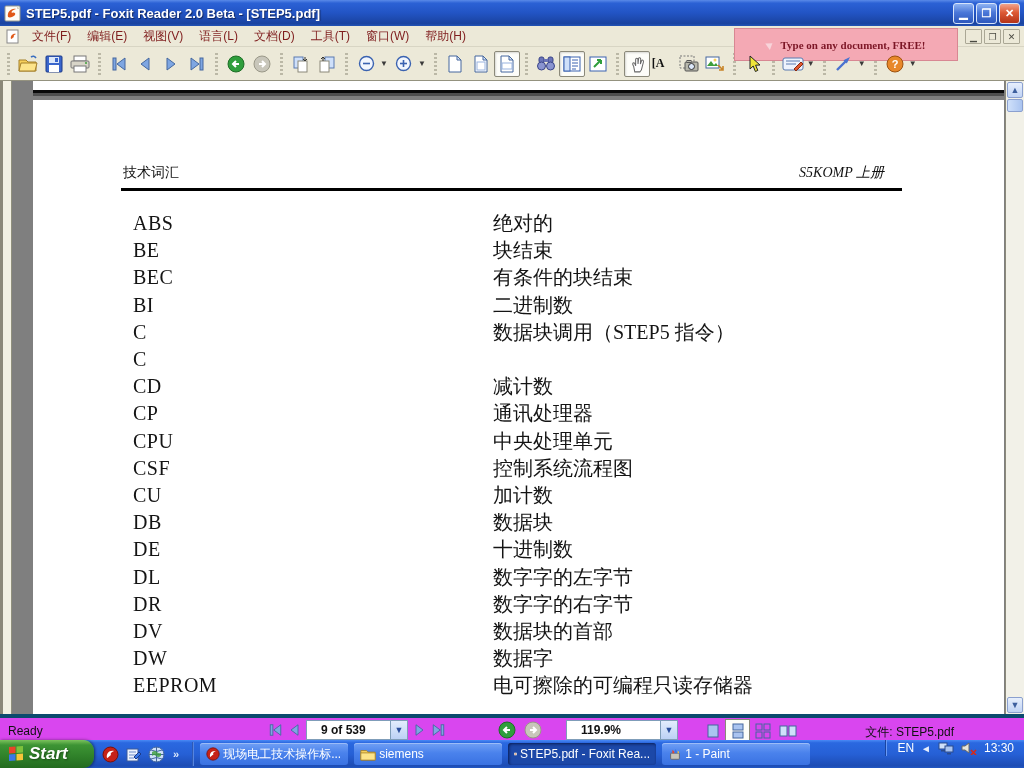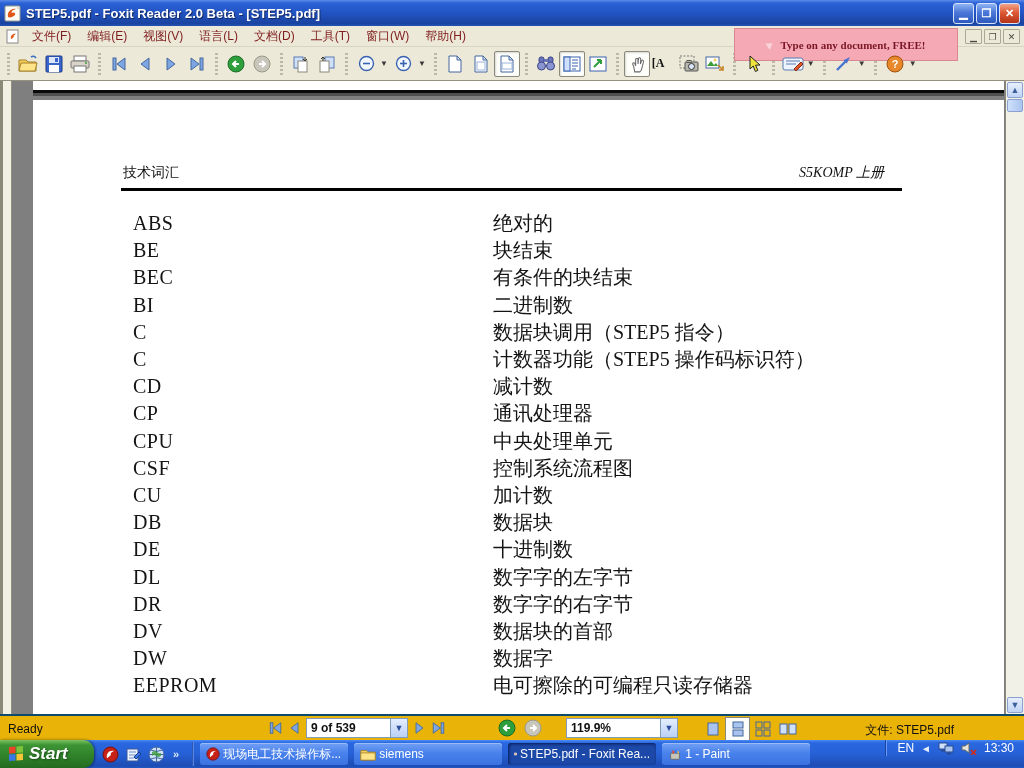--- a/index.html
+++ b/index.html
@@ -55,25 +55,25 @@
 
   
   .vscroll { position:absolute; right:0; top:0; width:19px; height:633px; background:#f2f1e8; border-left:1px solid #8b897a; }
   .sbtn { position:absolute; left:1px; width:16px; height:16px; background:linear-gradient(180deg,#e7effc,#c0d3f5);
     border:1px solid #8ba0cf; border-radius:2px; color:#3d5f9e; font-size:9px; display:flex; align-items:center; justify-content:center; }
   .sbtn.up { top:1px; } .sbtn.down { bottom:1px; }
   .sthumb { position:absolute; left:1px; top:18px; width:16px; height:13px;
     background:linear-gradient(90deg,#cfe0fa,#aac4f0); border:1px solid #8ba0cf; border-radius:2px; }
 
   
-  .statusbar { height:26px; background:#eab308; border-top:2px solid #0c4a6e; position:relative; font-size:12px; color:#111; }
+  .statusbar { height:26px; background:#d946ef; border-top:4px solid #0c4a6e; position:relative; font-size:12px; color:#111; }
   .status-text { position:absolute; left:8px; top:6px; }
   .sb-nav { position:absolute; left:268px; top:2px; display:flex; align-items:center; gap:4px; }
   .combo { background:#fff; border:1px solid #7f9db9; height:20px; display:flex; align-items:center; }
-  .combo .val { padding:0 4px; font-weight:bold; white-space:nowrap; }
+  .combo .val { padding:0 14px; font-weight:bold; white-space:nowrap; }
   .combo .drop { width:17px; height:18px; background:linear-gradient(180deg,#e3edfd,#bcd1f5); border-left:1px solid #7f9db9;
     color:#2c4f9e; font-size:9px; display:flex; align-items:center; justify-content:center; }
   .sb-hist { position:absolute; left:498px; top:3px; display:flex; gap:8px; }
   .sb-zoom { position:absolute; left:566px; top:2px; }
   .layouts { position:absolute; left:700px; top:1px; display:flex; }
   .lbtn { width:25px; height:24px; display:flex; align-items:center; justify-content:center; border:1px solid transparent; }
   .lbtn.pressed { background:#fdfdf9; border:1px solid #8b897a; }
   .file-label { position:absolute; right:70px; top:6px; }
 
   
@@ -395,21 +395,20 @@
           <span class="gdef">二进制数</span>
         </div>
 
         <div class="grow">
           <span class="gterm">C</span>
           <span class="gdef">数据块调用（STEP5 指令）</span>
         </div>
 
         <div class="grow">
           <span class="gterm">C</span>
-          <span class="gdef">计数器功能（STEP5 操作码标识符）</span>
         </div>
 
         <div class="grow">
           <span class="gterm">CD</span>
           <span class="gdef">减计数</span>
         </div>
 
         <div class="grow">
           <span class="gterm">CP</span>
           <span class="gdef">通讯处理器</span>

